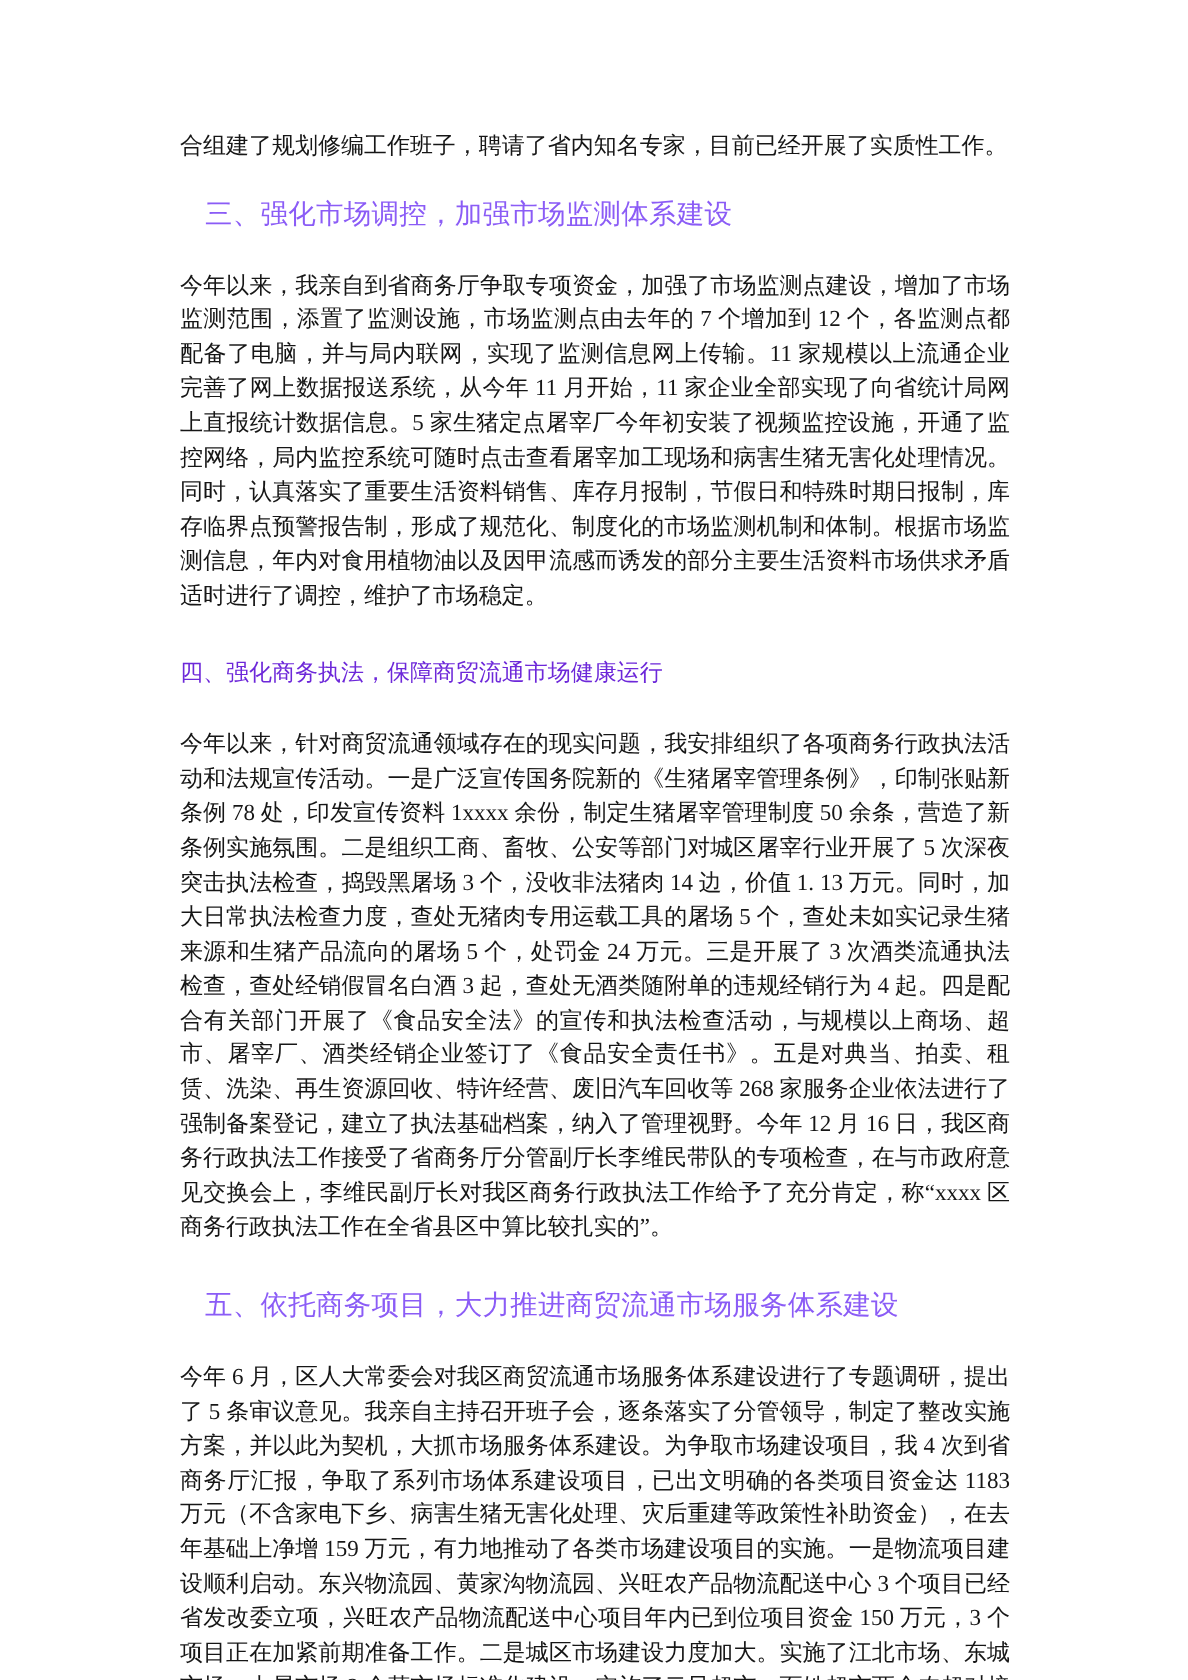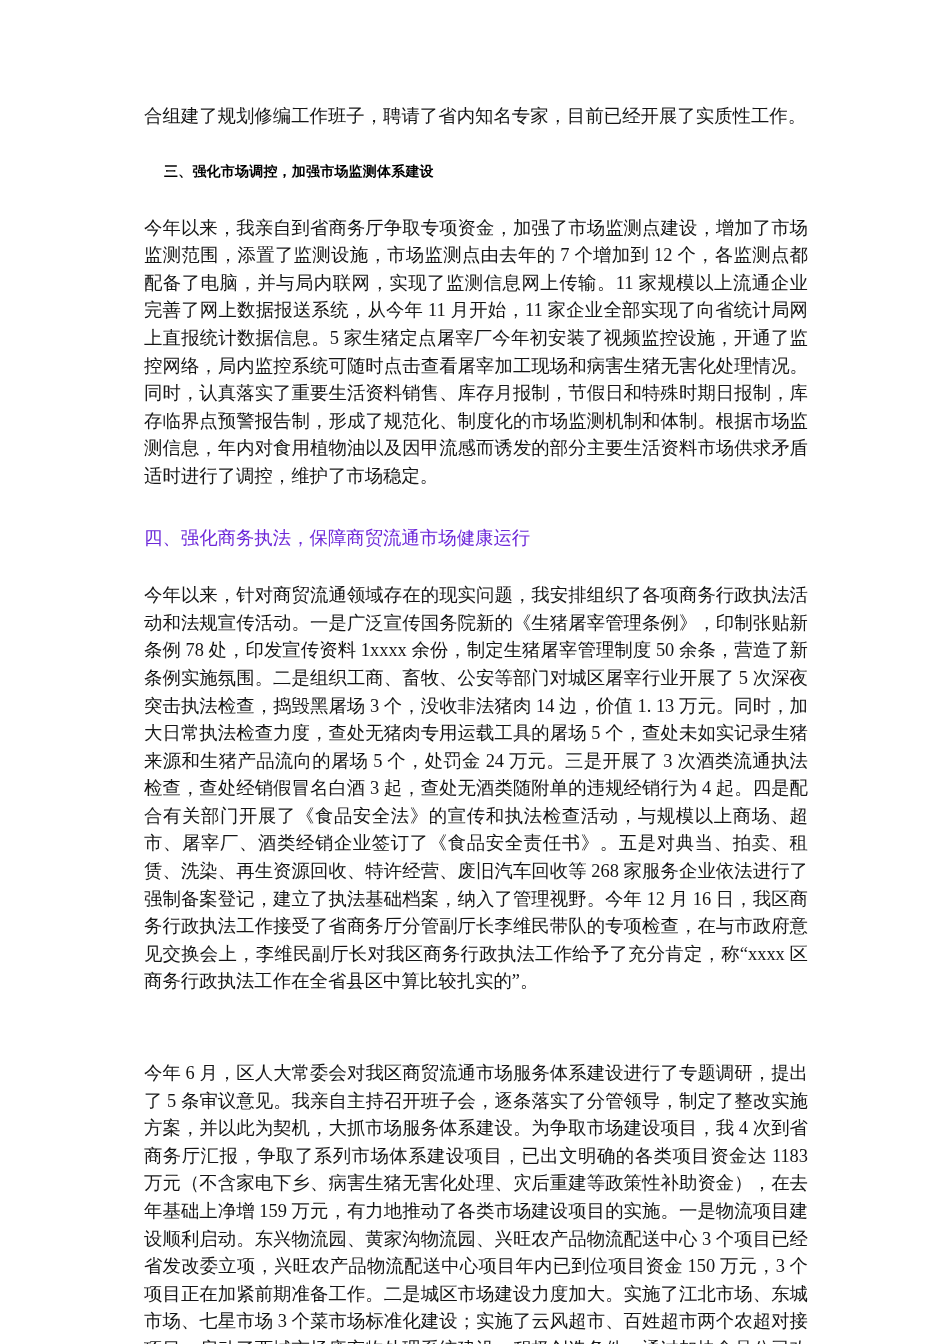--- a/index.html
+++ b/index.html
@@ -33,24 +33,24 @@
     line-height: 27.6px;
     text-align: justify;
     text-align-last: left;
     text-justify: inter-ideograph;
     letter-spacing: 0;
     color: #161616;
     font-weight: 400;
   }
   h2.heading-bold {
     margin: 0;
-    font-size: 14px;
+    font-size: 22px;
     line-height: 28px;
-    font-weight: 700;
-    color: #000000;
+    font-weight: 400;
+    color: #8b5cf6;
     text-indent: 20px;
     font-family: "Liberation Sans", "DejaVu Sans", sans-serif;
     letter-spacing: 0.2px;
   }
   h2.heading-plain {
     margin: 0;
     font-size: 18.4px;
     line-height: 27.6px;
     font-weight: 400;
     color: #6d28d9;
@@ -80,19 +80,20 @@
     <div class="gap-xl"></div>
 
     <h2 class="heading-plain">四、强化商务执法，保障商贸流通市场健康运行</h2>
 
     <div class="gap-lg"></div>
 
     <p class="para">今年以来，针对商贸流通领域存在的现实问题，我安排组织了各项商务行政执法活动和法规宣传活动。一是广泛宣传国务院新的《生猪屠宰管理条例》，印制张贴新条例 78 处，印发宣传资料 1xxxx 余份，制定生猪屠宰管理制度 50 余条，营造了新条例实施氛围。二是组织工商、畜牧、公安等部门对城区屠宰行业开展了 5 次深夜突击执法检查，捣毁黑屠场 3 个，没收非法猪肉 14 边，价值 1. 13 万元。同时，加大日常执法检查力度，查处无猪肉专用运载工具的屠场 5 个，查处未如实记录生猪来源和生猪产品流向的屠场 5 个，处罚金 24 万元。三是开展了 3 次酒类流通执法检查，查处经销假冒名白酒 3 起，查处无酒类随附单的违规经销行为 4 起。四是配合有关部门开展了《食品安全法》的宣传和执法检查活动，与规模以上商场、超市、屠宰厂、酒类经销企业签订了《食品安全责任书》。五是对典当、拍卖、租赁、洗染、再生资源回收、特许经营、废旧汽车回收等 268 家服务企业依法进行了强制备案登记，建立了执法基础档案，纳入了管理视野。今年 12 月 16 日，我区商务行政执法工作接受了省商务厅分管副厅长李维民带队的专项检查，在与市政府意见交换会上，李维民副厅长对我区商务行政执法工作给予了充分肯定，称“xxxx 区商务行政执法工作在全省县区中算比较扎实的”。</p>
 
     <div class="gap-xl"></div>
 
+    <h2 class="heading-bold">五、依托商务项目，大力推进商贸流通市场服务体系建设</h2>
 
     <div class="gap-lg"></div>
 
     <p class="para">今年 6 月，区人大常委会对我区商贸流通市场服务体系建设进行了专题调研，提出了 5 条审议意见。我亲自主持召开班子会，逐条落实了分管领导，制定了整改实施方案，并以此为契机，大抓市场服务体系建设。为争取市场建设项目，我 4 次到省商务厅汇报，争取了系列市场体系建设项目，已出文明确的各类项目资金达 1183 万元（不含家电下乡、病害生猪无害化处理、灾后重建等政策性补助资金），在去年基础上净增 159 万元，有力地推动了各类市场建设项目的实施。一是物流项目建设顺利启动。东兴物流园、黄家沟物流园、兴旺农产品物流配送中心 3 个项目已经省发改委立项，兴旺农产品物流配送中心项目年内已到位项目资金 150 万元，3 个项目正在加紧前期准备工作。二是城区市场建设力度加大。实施了江北市场、东城市场、七星市场 3 个菜市场标准化建设；实施了云风超市、百姓超市两个农超对接项目；启动了西城市场废弃物处理系统建设；积极创造条件，通过加快食品公司改制扫尾工作，推动东城市场二期工程建设。三是乡镇农贸市场建设</p>
 
   </div>
 </div>
 
 </body></html>

